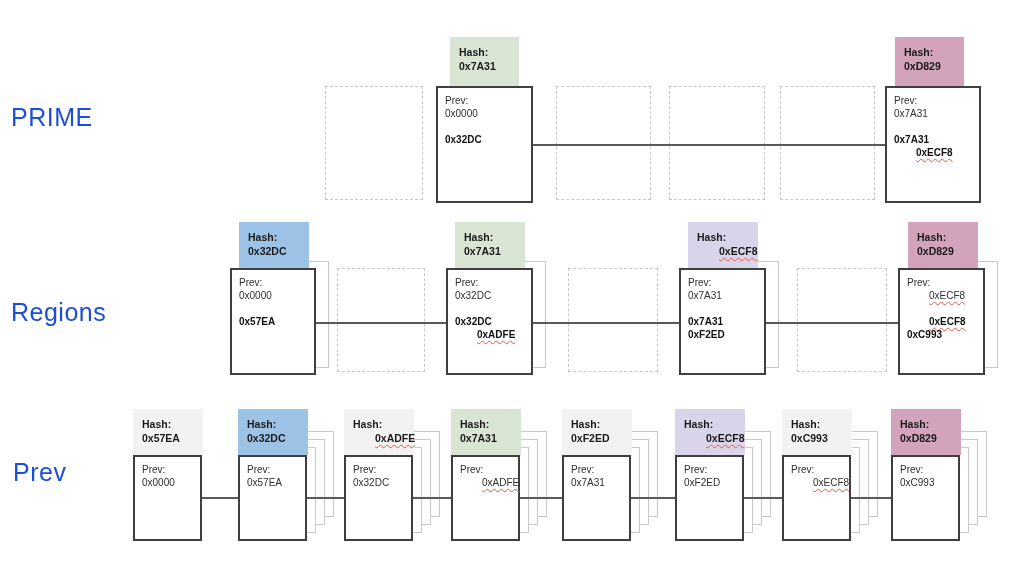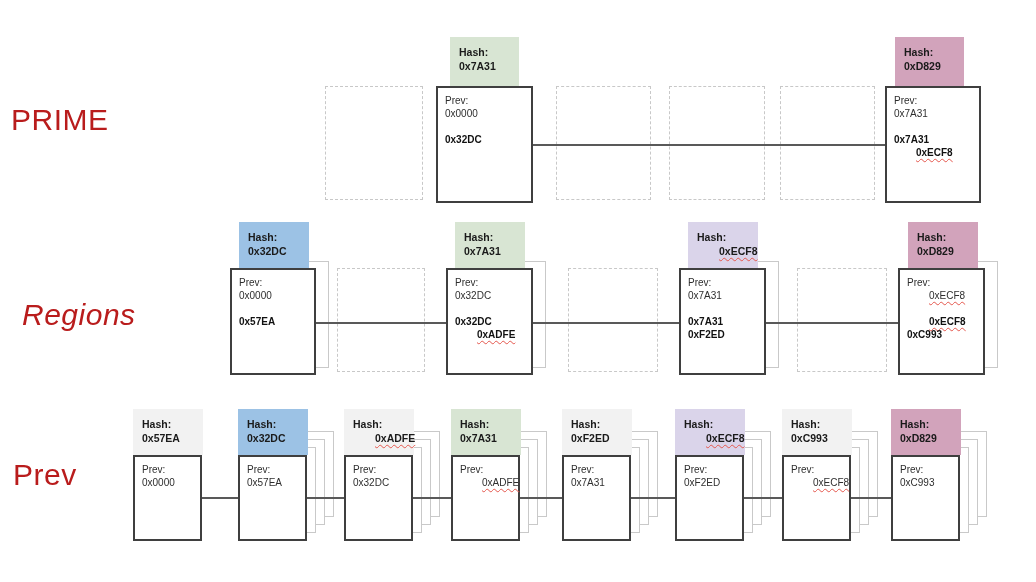--- a/index.html
+++ b/index.html
@@ -6,22 +6,22 @@
   .canvas {
     position: relative;
     width: 1036px;
     height: 582px;
     background: #ffffff;
     overflow: hidden;
     font-family: "Liberation Sans", sans-serif;
   }
   .row-label {
     position: absolute;
-    font-size: 30px;
-    color: #b91c1c;
+    font-size: 25px;
+    color: #1d4ed8;
     letter-spacing: 0.5px;
     z-index: 30;
     white-space: nowrap;
   }
   .dashed-box {
     position: absolute;
     border: 1.5px dashed #c8c8c8;
     background: transparent;
     box-sizing: border-box;
     z-index: 4;
@@ -98,21 +98,21 @@
       <div>0xD829</div>
     </div>
     <div class="block-body" style="left: 885px; top: 86px; width: 96px; height: 117px;">
       <div>Prev:</div>
       <div>0x7A31</div>
       <div class="blank-line"></div>
       <div class="bold-val">0x7A31</div>
       <div class="bold-val miss">0xECF8</div>
     </div>
     <div class="connector" style="left: 533px; top: 144px; width: 352px;"></div>
-    <div class="row-label" style="left: 22px; top: 298px; font-style: italic;">Regions</div>
+    <div class="row-label" style="left: 11px; top: 298px;">Regions</div>
     <div class="block-shadow" style="left: 243px; top: 261px; width: 86px; height: 107px;"></div>
     <div class="hash-tag" style="left: 239px; top: 222px; width: 70px; height: 46px; background: rgb(156, 194, 229);">
       <div>Hash:</div>
       <div>0x32DC</div>
     </div>
     <div class="block-body" style="left: 230px; top: 268px; width: 86px; height: 107px;">
       <div>Prev:</div>
       <div>0x0000</div>
       <div class="blank-line"></div>
       <div class="bold-val">0x57EA</div>

